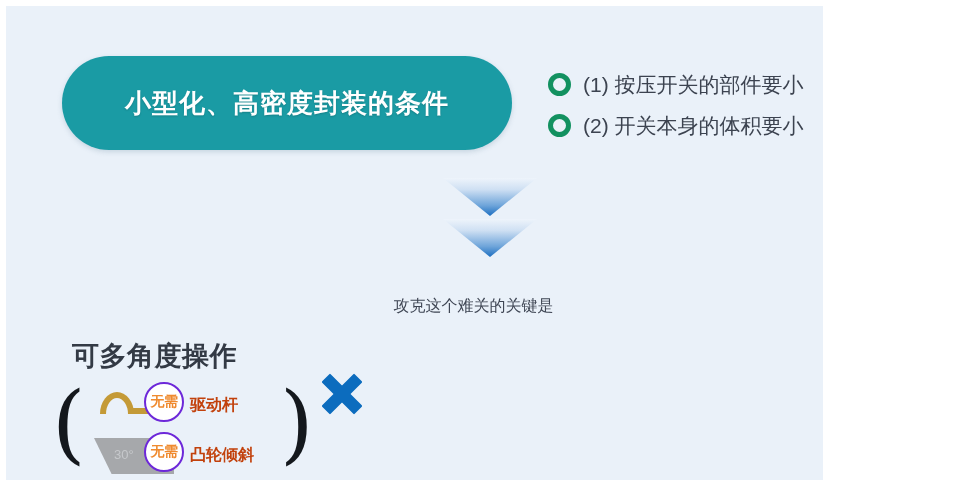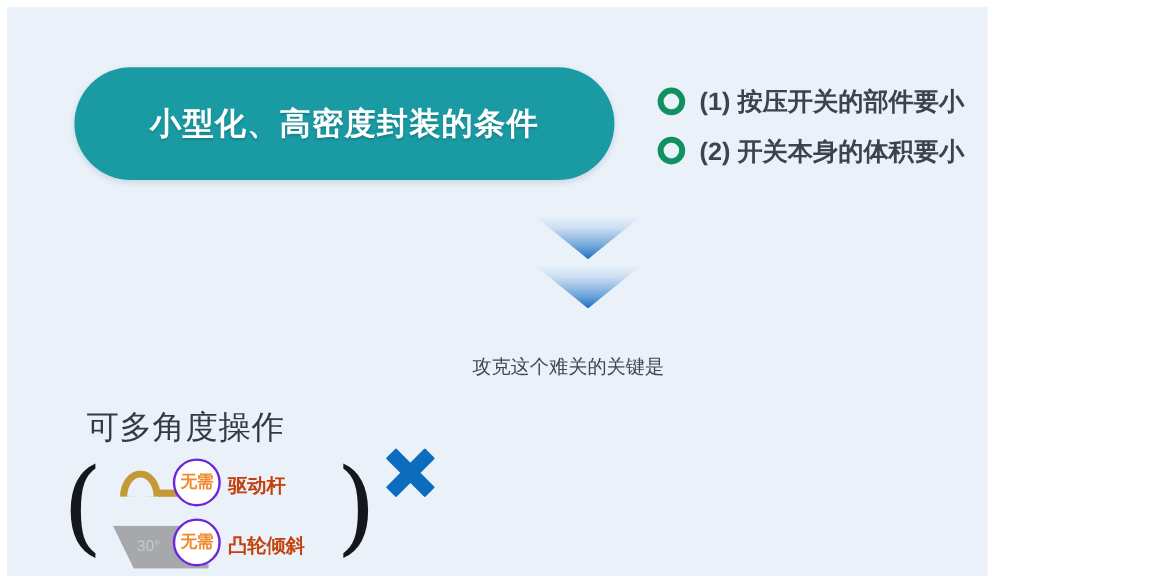--- a/index.html
+++ b/index.html
@@ -53,21 +53,21 @@
   .ring{
     width:23px;height:23px;
     border:5px solid #129160;
     border-radius:50%;
     box-sizing:border-box;
     flex:0 0 auto;
   }
   .bullet-label{
     margin-left:12px;
     font-size:21px;
-    font-weight:bold;
+    font-weight:normal;
     color:#3c4350;
     white-space:nowrap;
   }
 
   
   .arrow{
     position:absolute;
     width:94px;height:38px;
     background:linear-gradient(to bottom,#eef4fb 0%,#cfe0f3 30%,#6fa5da 72%,#1d6fc1 100%);
     -webkit-clip-path:polygon(0 0,100% 0,50% 100%);
@@ -90,21 +90,21 @@
   
   #left-group{
     position:absolute;
     left:46px;top:332px;
     width:260px;height:145px;
   }
   .lg-title{
     position:absolute;
     left:20px;top:0;
     font-size:27px;
-    font-weight:normal;
+    font-weight:bold;
     color:#333a45;
     letter-spacing:.5px;
     white-space:nowrap;
   }
   .paren{
     position:absolute;
     font-size:86px;
     font-weight:normal;
     color:#14181d;
     line-height:1;

